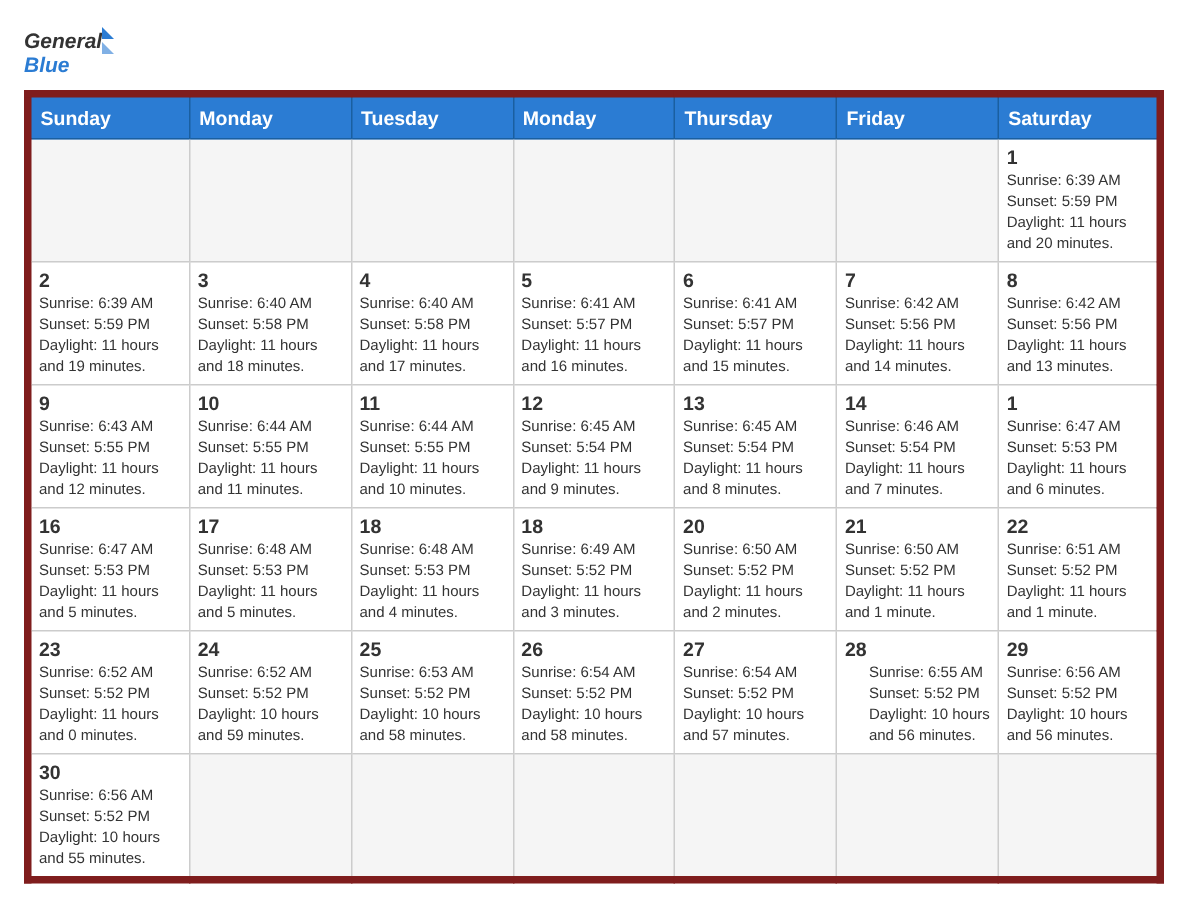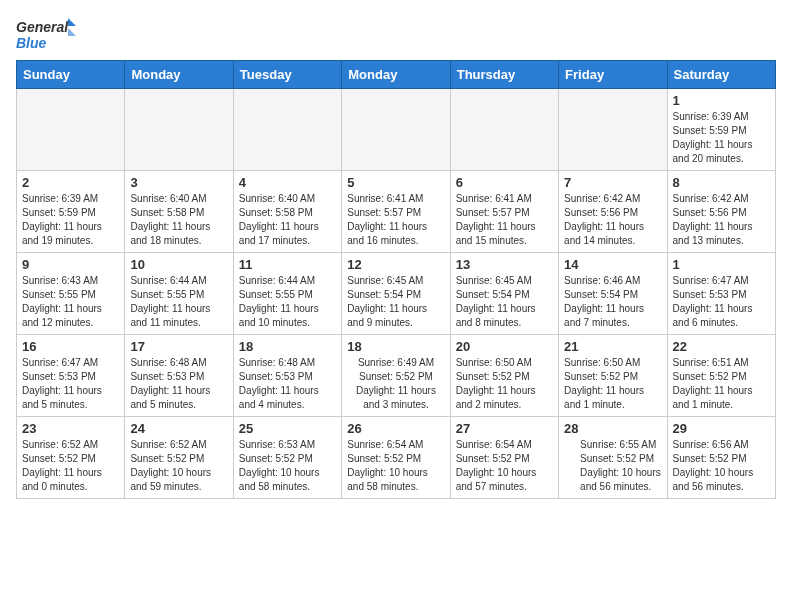--- a/index.html
+++ b/index.html
@@ -30,21 +30,21 @@
       font-weight: bold;
       color: #333;
     }
     .location {
       font-size: 14px;
       color: #555;
     }
     .calendar {
       width: 100%;
       border-collapse: collapse;
-      border: 1px solid #7f1d1d;
+      border: 5px solid #7f1d1d;
     }
     .calendar th {
       background-color: #2b7cd3;
       color: #fff;
       text-align: left;
       padding: 6px 6px;
       font-size: 13px;
       font-weight: bold;
       border: 1px solid #1a5fa0;
     }
@@ -226,21 +226,21 @@
 Daylight: 11 hours and 5 minutes.</div>
         </td>
         <td>
           <span class="day-number">18</span>
           <div class="day-info" style="white-space: pre-wrap;">Sunrise: 6:48 AM
 Sunset: 5:53 PM
 Daylight: 11 hours and 4 minutes.</div>
         </td>
         <td>
           <span class="day-number">18</span>
-          <div class="day-info" style="white-space: pre-wrap; text-align: center;">Sunrise: 6:49 AM
+          <div class="day-info" style="white-space: pre-wrap;">Sunrise: 6:49 AM
 Sunset: 5:52 PM
 Daylight: 11 hours and 3 minutes.</div>
         </td>
         <td>
           <span class="day-number">20</span>
           <div class="day-info" style="white-space: pre-wrap;">Sunrise: 6:50 AM
 Sunset: 5:52 PM
 Daylight: 11 hours and 2 minutes.</div>
         </td>
         <td>
@@ -292,15 +292,29 @@
           <div class="day-info" style="white-space: pre-wrap; margin-left: 16px;">Sunrise: 6:55 AM
 Sunset: 5:52 PM
 Daylight: 10 hours and 56 minutes.</div>
         </td>
         <td>
           <span class="day-number">29</span>
           <div class="day-info" style="white-space: pre-wrap;">Sunrise: 6:56 AM
 Sunset: 5:52 PM
 Daylight: 10 hours and 56 minutes.</div>
         </td>
+      </tr>
+      <tr class="last-row">
+        <td class="has-data">
+          <span class="day-number">30</span>
+          <div class="day-info" style="white-space: pre-wrap;">Sunrise: 6:56 AM
+Sunset: 5:52 PM
+Daylight: 10 hours and 55 minutes.</div>
+        </td>
+        <td class="empty"></td>
+        <td class="empty"></td>
+        <td class="empty"></td>
+        <td class="empty"></td>
+        <td class="empty"></td>
+        <td class="empty"></td>
       </tr>
     </tbody>
 </table>
 
 </body></html>

